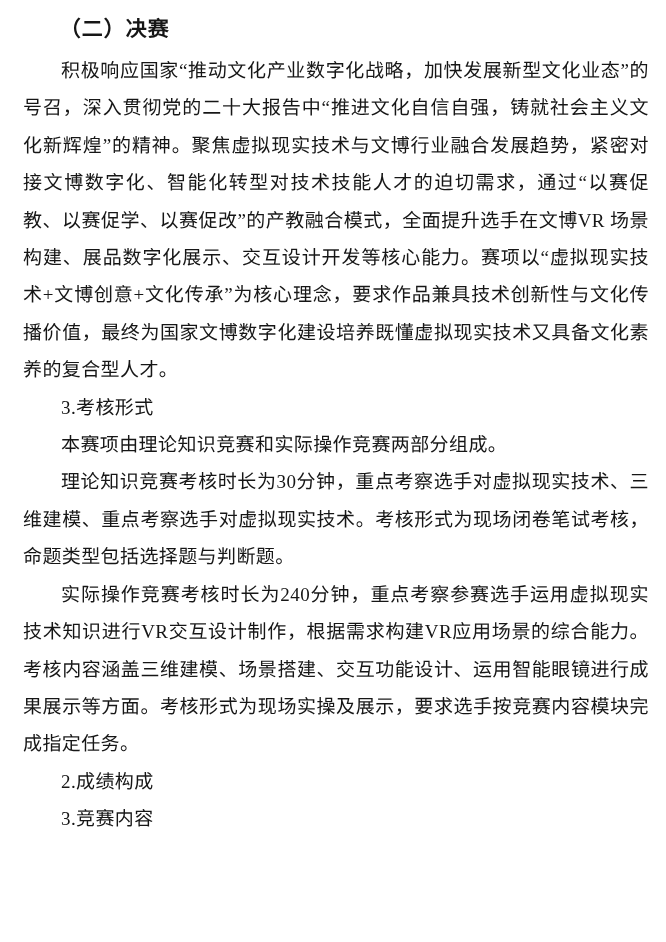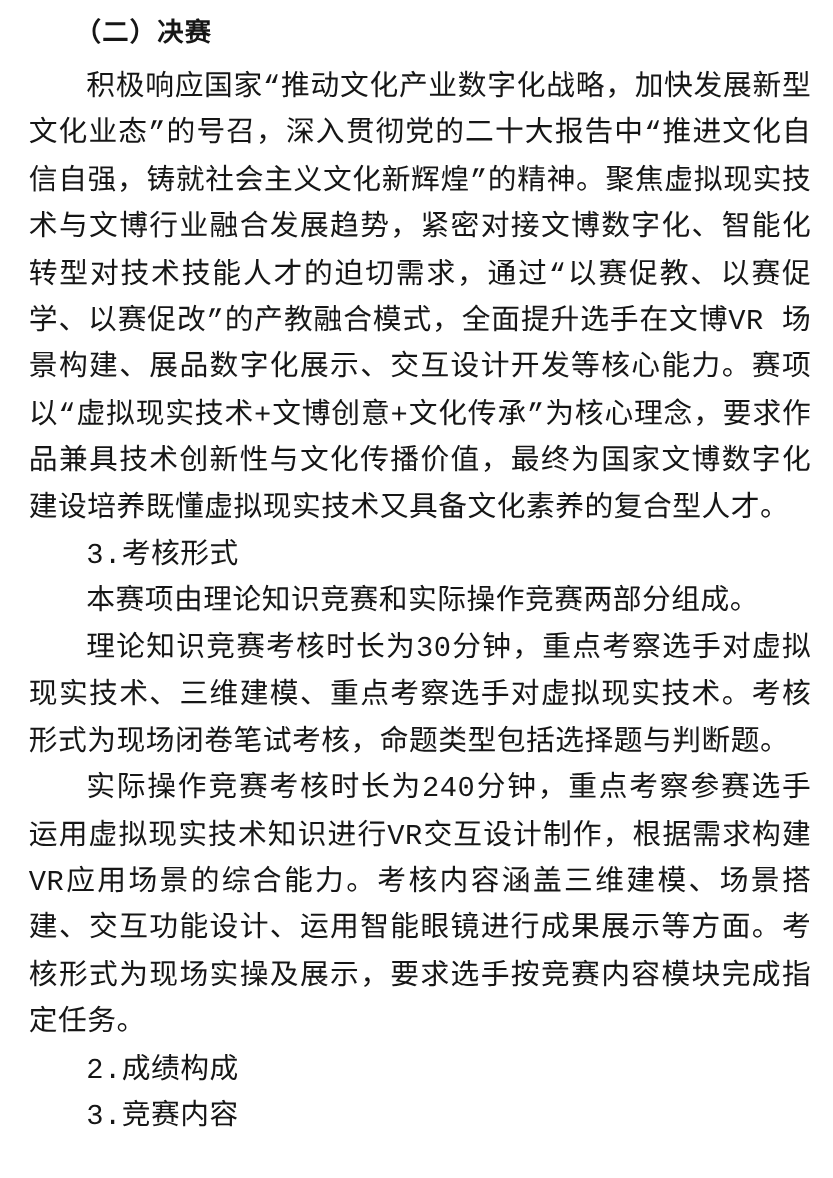--- a/index.html
+++ b/index.html
@@ -9,33 +9,33 @@
   }
   .page {
     position: relative;
     width: 666px;
     height: 942px;
     box-sizing: border-box;
     background: #ffffff;
     color: #161616;
     padding: 10px 17px 0 23px;
     overflow: hidden;
-    font-family: Liberation Mono, monospace;
+    font-family: Liberation Serif, serif;
   }
   .heading {
     margin: 0 0 4px 0;
     font-size: 21px;
     font-weight: bold;
     line-height: 38px;
     text-indent: 1.75em;
     letter-spacing: 1px;
   }
   .para {
     margin: 0;
-    font-size: 23px;
+    font-size: 19px;
     line-height: 37.4px;
     text-indent: 2em;
     text-align: justify;
     letter-spacing: 0.4px;
     word-break: break-all;
   }
 </style>
 </head>
 <body>
 

